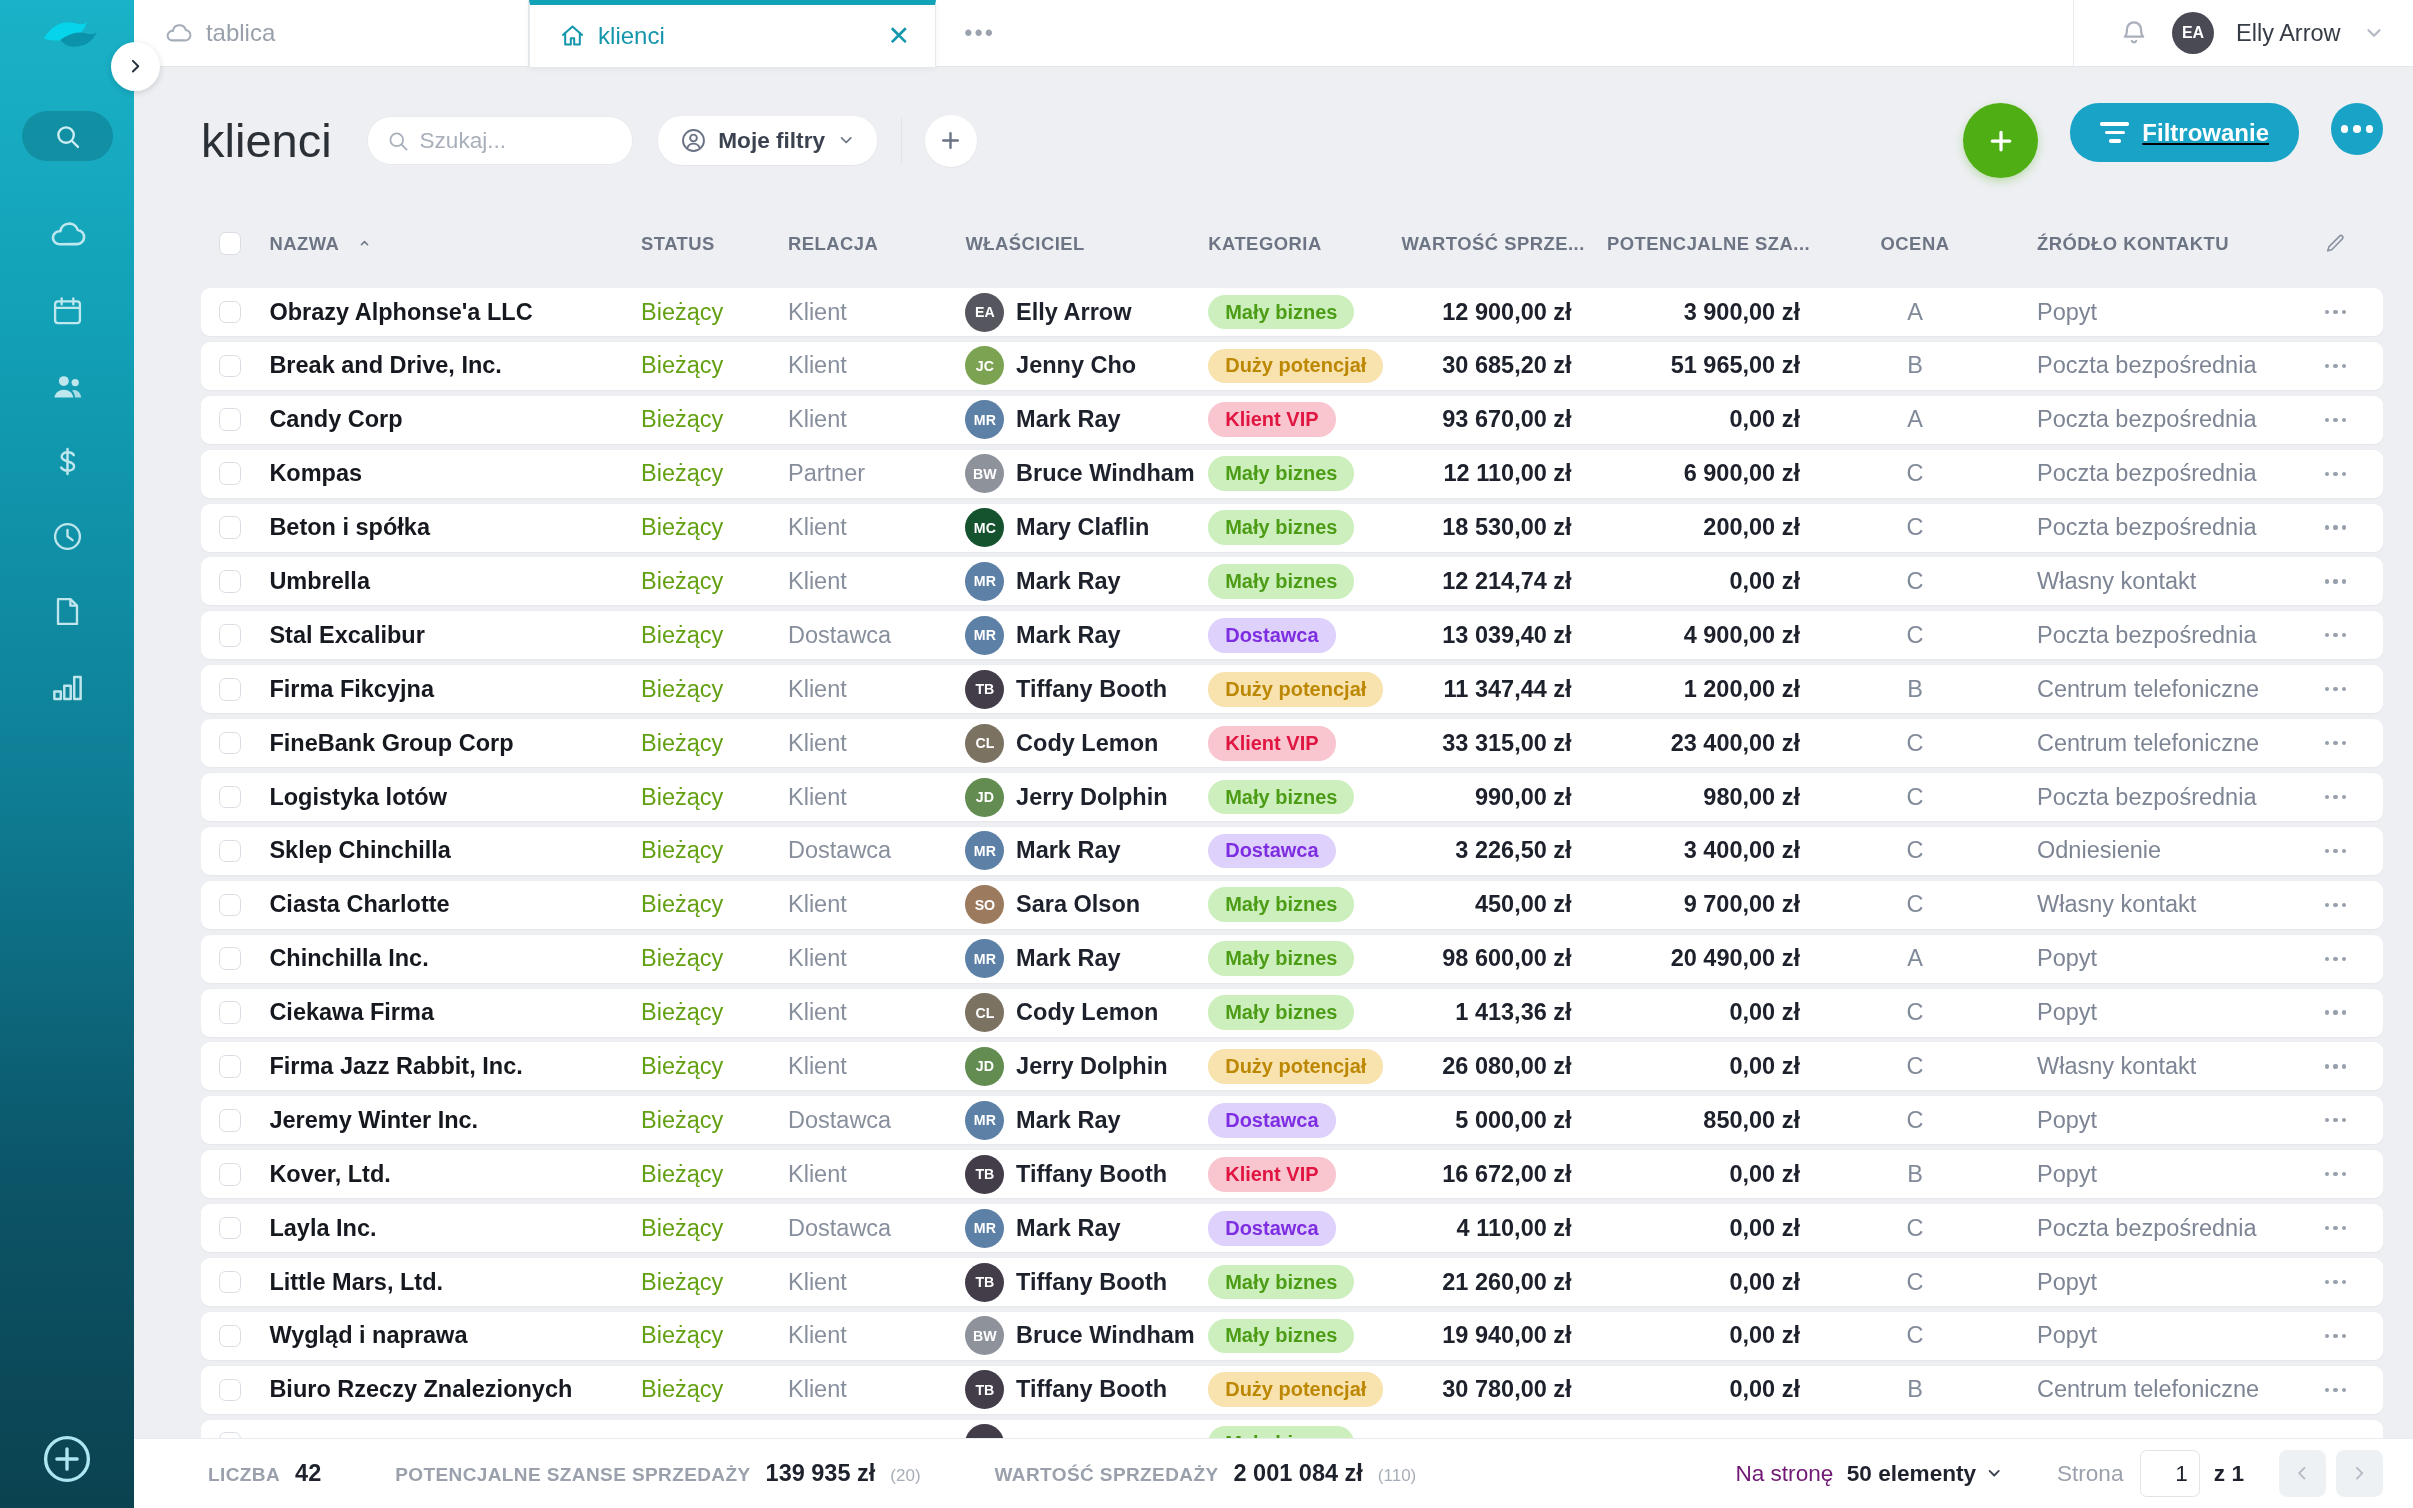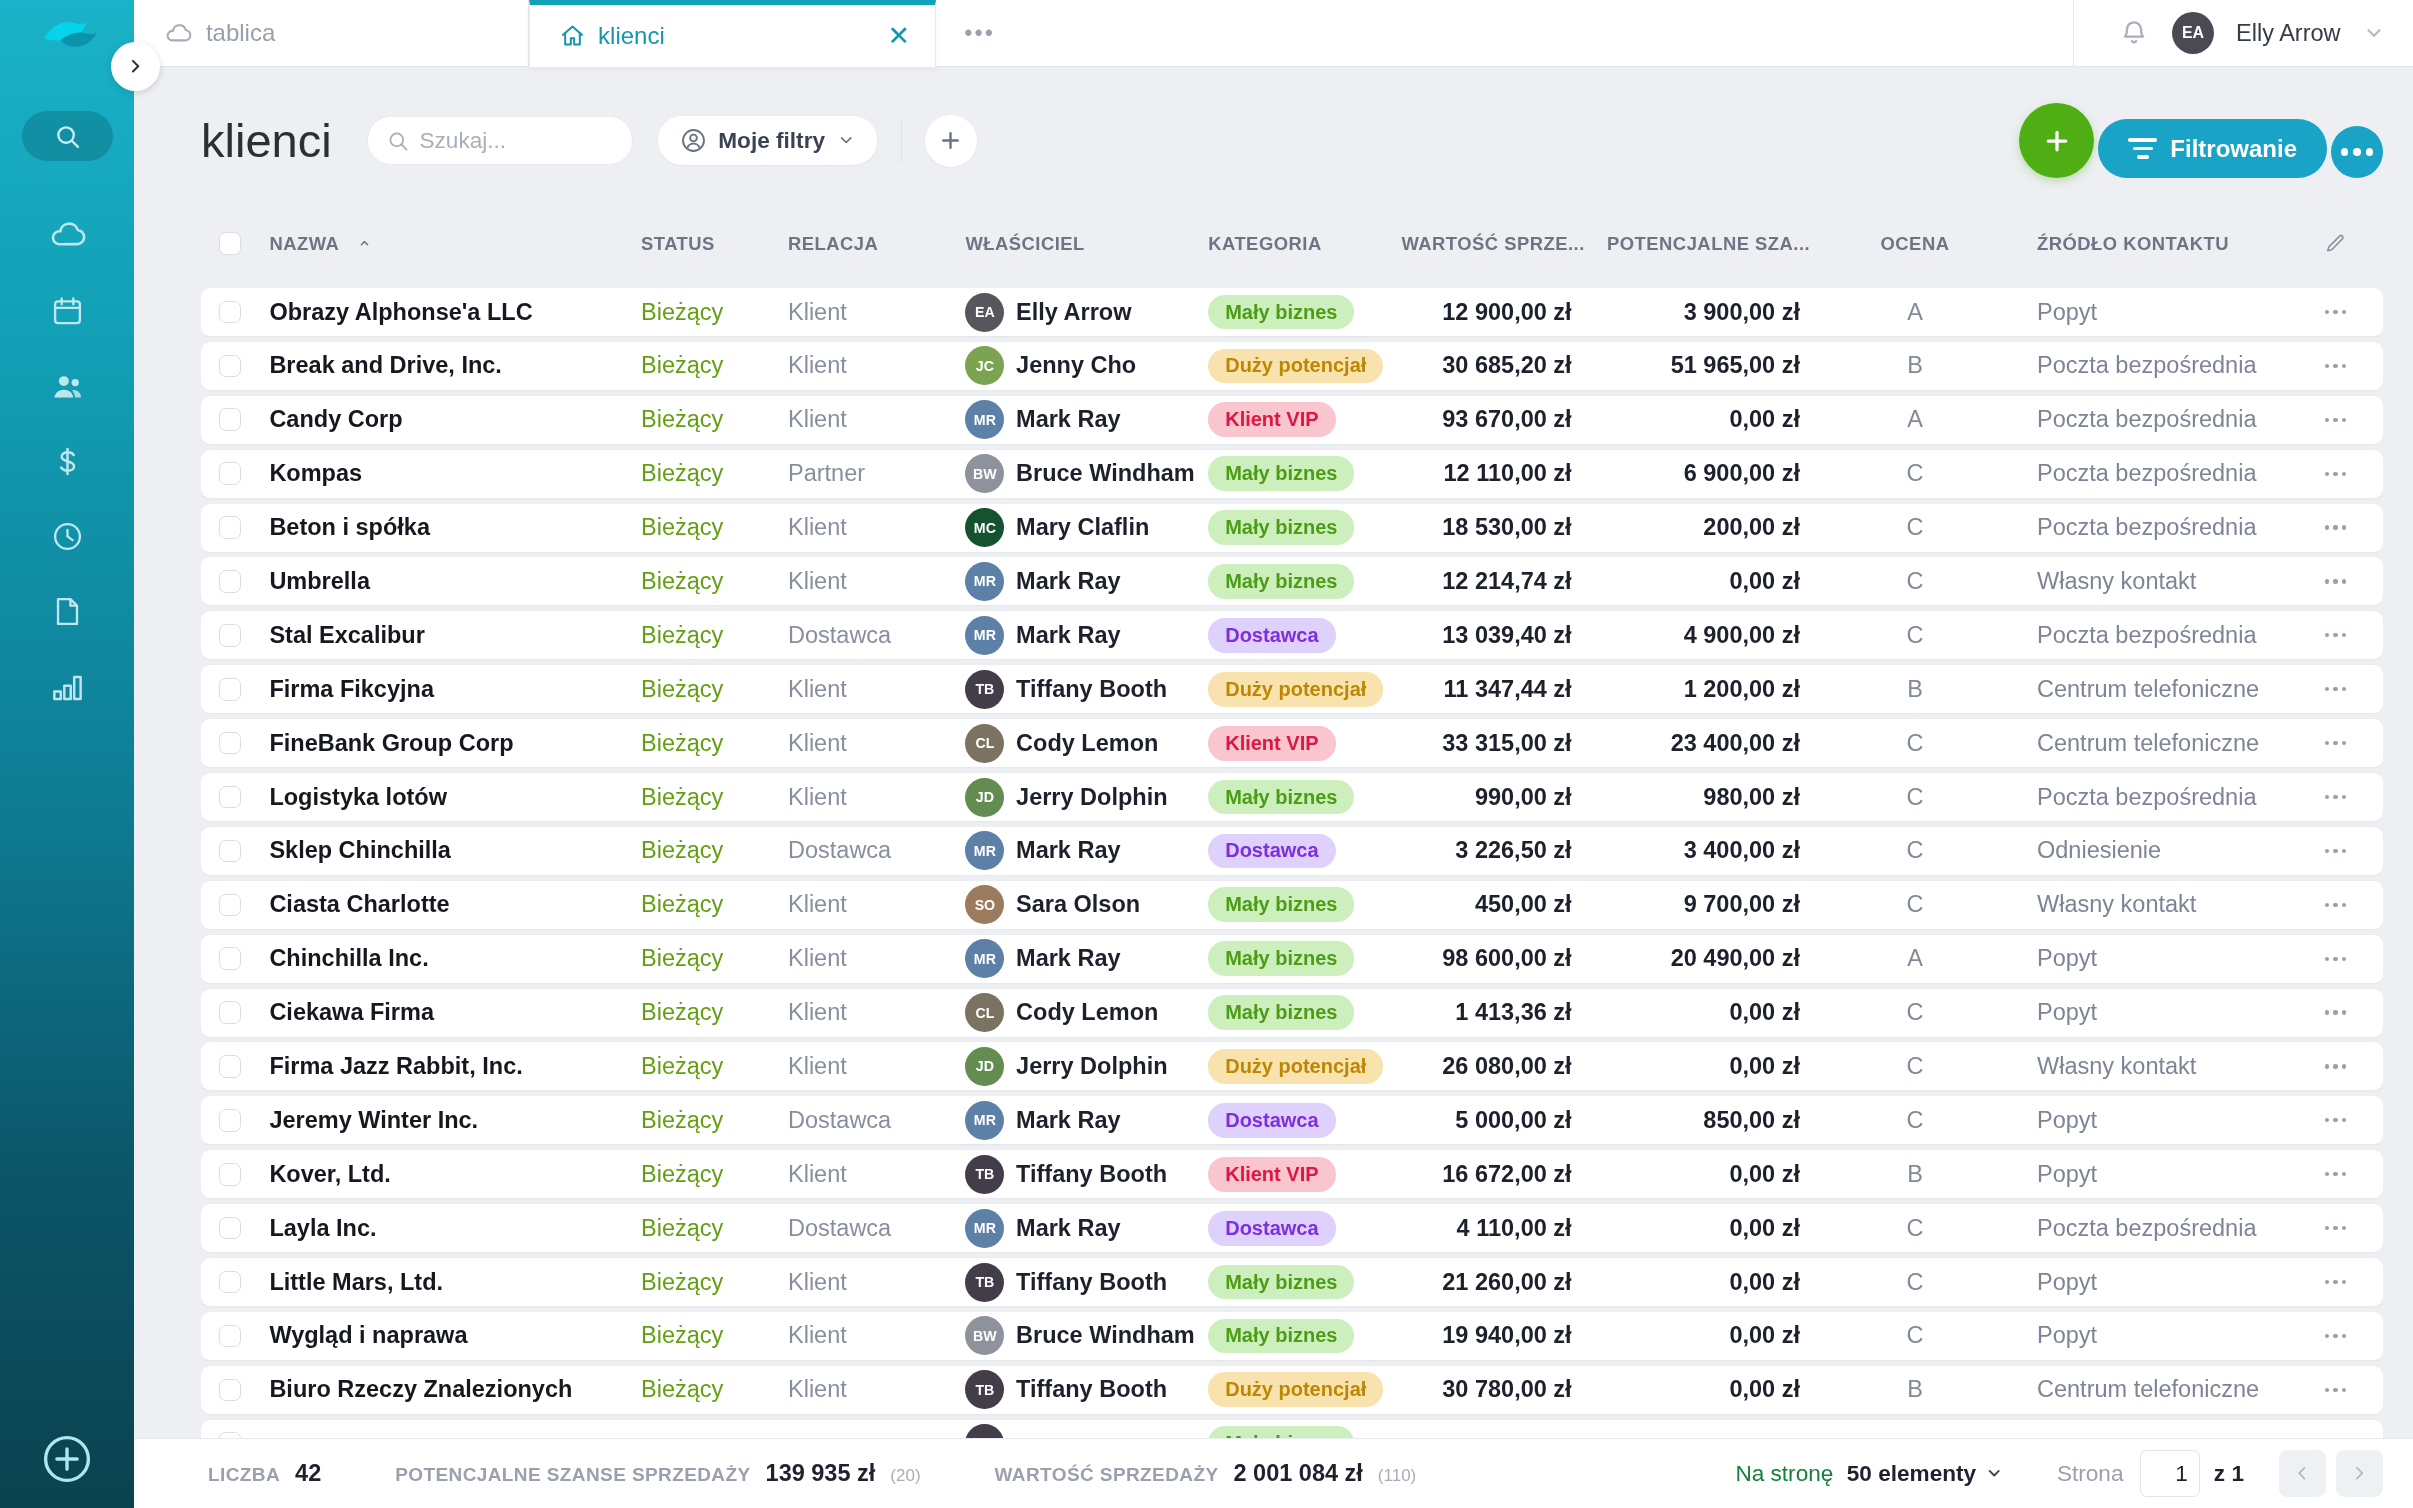--- a/index.html
+++ b/index.html
@@ -53,21 +53,21 @@
     font-family:inherit; background:transparent; }
   .search-pill input::placeholder { color:#a8afba; }
   .filters-pill { margin-left:25px; height:49px; border-radius:24px; background:#fff; padding:0 22px;
     display:flex; align-items:center; gap:11.7px; cursor:pointer; box-shadow:0 0.8px 1.7px rgba(16,24,40,.05); }
   .filters-pill .pi { width:27px; height:27px; color:#6a7383; }
   .filters-pill span { font-size:22.6px; font-weight:700; color:#3c4350; }
   .filters-pill .cv { width:18.4px; height:18.4px; color:#6a7383; }
   .hdiv { width:0.8px; height:45px; background:#dfe3e8; margin:0 23.5px; }
   .add-view { width:52px; height:52px; border-radius:50%; background:#fff; display:flex; align-items:center;
     justify-content:center; cursor:pointer; box-shadow:0 0.8px 1.7px rgba(16,24,40,.05); color:#6a7383; }
-  .hdr-actions { margin-left:auto; display:flex; align-items:flex-end; gap:4px; }
+  .hdr-actions { margin-left:auto; display:flex; align-items:flex-start; gap:32px;text-decoration:underline; }
   .btn-add { width:75px; height:75px; border-radius:50%; background:#4fae13; color:#fff; border:0;
     display:flex; align-items:center; justify-content:center; cursor:pointer;
     box-shadow:0 3.4px 8.4px rgba(79,174,19,.3); }
   .btn-filter { height:59px; border-radius:29px; background:#18a3c7; color:#fff; border:0; padding:0 30px;
     display:flex; align-items:center; gap:13.4px; font-size:24px; font-weight:700; font-family:inherit; cursor:pointer; }
   .flt-lines { display:flex; flex-direction:column; align-items:center; gap:5px; }
   .flt-lines i { display:block; height:3.4px; border-radius:1.7px; background:#fff; }
   .flt-lines i:nth-child(1){width:28.5px}.flt-lines i:nth-child(2){width:20px}.flt-lines i:nth-child(3){width:11.7px}
   .btn-more { width:52px; height:52px; border-radius:50%; background:#18a3c7; border:0; cursor:pointer;
     display:flex; align-items:center; justify-content:center; gap:5px; }
@@ -114,21 +114,21 @@
   .dots i { width:4.2px; height:4.2px; border-radius:50%; background:#98a0ac; display:block; }
 
   
   .footerbar { height:70px; background:#fff; border-top:0.8px solid #e7eaee; display:flex;
     align-items:center; padding:0 30px 0 74px; }
   .stat { display:flex; align-items:baseline; gap:15px; margin-right:74px; }
   .stat .lbl { font-size:19px; font-weight:700; color:#9aa1ac; letter-spacing:0.4px; }
   .stat .val { font-size:23.5px; font-weight:700; color:#1e222c; }
   .stat .note { font-size:17px; color:#a7aeb8; }
   .pager { margin-left:auto; display:flex; align-items:center; }
-  .pp-lbl { font-size:22.6px; color:#15803d; margin-right:13.4px; }
+  .pp-lbl { font-size:22.6px; color:#701a75; margin-right:13.4px; }
   .pp-val { font-size:22.6px; font-weight:700; color:#1e222c; display:flex; align-items:center; gap:8.4px; cursor:pointer; }
   .pp-val svg { width:18.4px; height:18.4px; color:#3c4350; }
   .pg-lbl { font-size:22.6px; color:#9aa1ac; margin:0 17px 0 54px; }
   .pg-input { width:60px; height:47px; border:0.8px solid #e0e4e9; border-radius:6.7px; font-size:22.6px;
     text-align:right; padding-right:11.7px; color:#1e222c; font-family:inherit; outline:none; }
   .pg-of { font-size:22.6px; font-weight:700; color:#1e222c; margin-left:13.4px; }
   .pg-btn { width:47px; height:47px; border-radius:8.4px; background:#eef1f4; border:0; cursor:pointer;
     display:flex; align-items:center; justify-content:center; color:#b3bac4; }
   .pg-btn.prev { margin-left:35px; } .pg-btn.next { margin-left:10px; }
   .pg-btn svg { width:18.4px; height:18.4px; }

